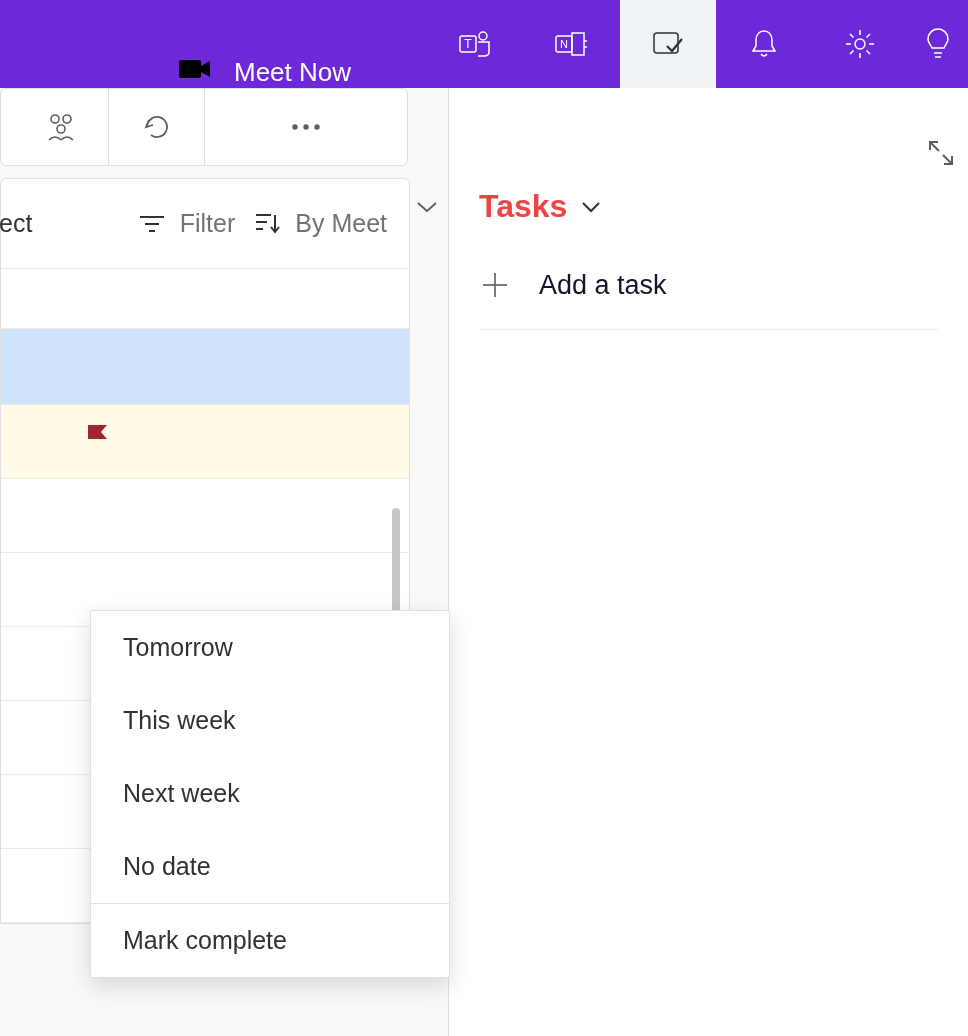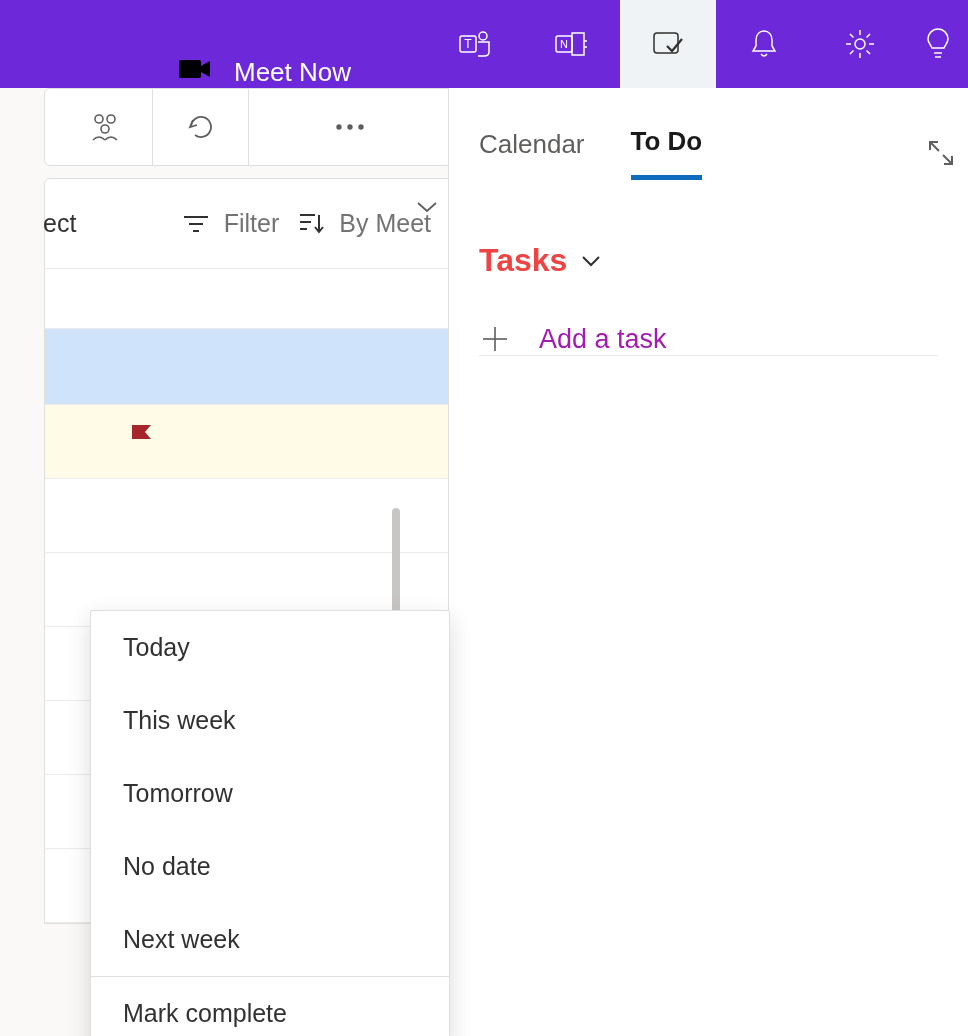--- a/index.html
+++ b/index.html
@@ -43,21 +43,21 @@
       color: #fff;
     }
     .tb-btn.active { background: #eff3f6; color: #323130; }
     .tb-btn svg { stroke: currentColor; fill: none; stroke-width: 1.5; }
 
     
     .content {
       display: flex;
       height: calc(1036px - 88px);
     }
-    .left-col { width: 448px; position: relative; padding-left: 44px; }
+    .left-col { width: 448px; position: relative; }
     .right-col {
       flex: 1;
       background: #fff;
       border-left: 1px solid #e1dfdd;
       padding: 38px 30px 0 30px;
       position: relative;
     }
 
     
     .toolbar {
@@ -194,21 +194,22 @@
       color: #ef4444;
       cursor: pointer;
     }
 
     .add-task {
       margin-top: 44px;
       display: flex;
       align-items: flex-end;
       gap: 28px;
       font-size: 27px;
-      color: #a21caf;
+      color: #0f172a;
+      padding-bottom: 28px;
       border-bottom: 1px solid #edebe9;
       cursor: text;
     }
     .add-task .plus {
       width: 32px; height: 32px;
       display: flex; align-items: center; justify-content: center;
       color: #605e5c;
     }
   </style>
 </head>
@@ -341,36 +342,31 @@
       <div class="mail-row"></div>
       <div class="mail-row"></div>
       <div class="mail-row"></div>
       <div class="mail-row"></div>
       <div class="mail-row"></div>
     </div>
 
     <div class="scroll-thumb"></div>
 
     <div class="context-menu">
-      <div class="cm-item">Today</div>
+      <div class="cm-item">Tomorrow</div>
       <div class="cm-item">This week</div>
-      <div class="cm-item">Tomorrow</div>
+      <div class="cm-item">Next week</div>
       <div class="cm-item">No date</div>
-      <div class="cm-item">Next week</div>
       <div class="cm-sep"></div>
       <div class="cm-item">Mark complete</div>
 
     </div>
   </div>
 
   <div class="right-col">
-    <div class="right-tabs">
-      <div class="rtab">Calendar</div>
-      <div class="rtab active">To Do</div>
-    </div>
 
     <span class="expand-icon">
       <svg width="30" height="30" viewBox="0 0 30 30" fill="none" stroke="#605e5c" stroke-width="2">
           <path d="M12 4 H4 V12"></path>
           <path d="M18 26 H26 V18"></path>
           <line x1="4" y1="4" x2="13" y2="13"></line>
           <line x1="26" y1="26" x2="17" y2="17"></line>
         </svg>
     </span>
 

